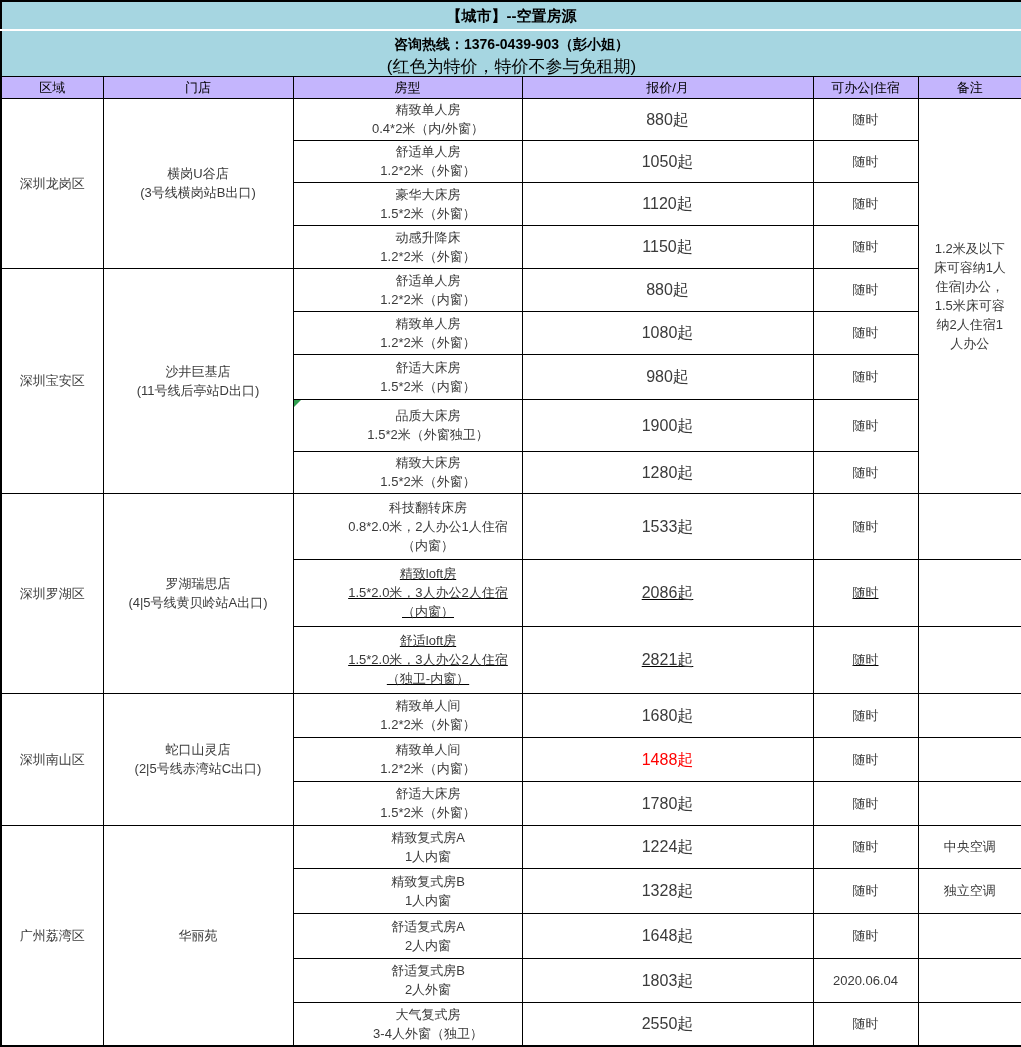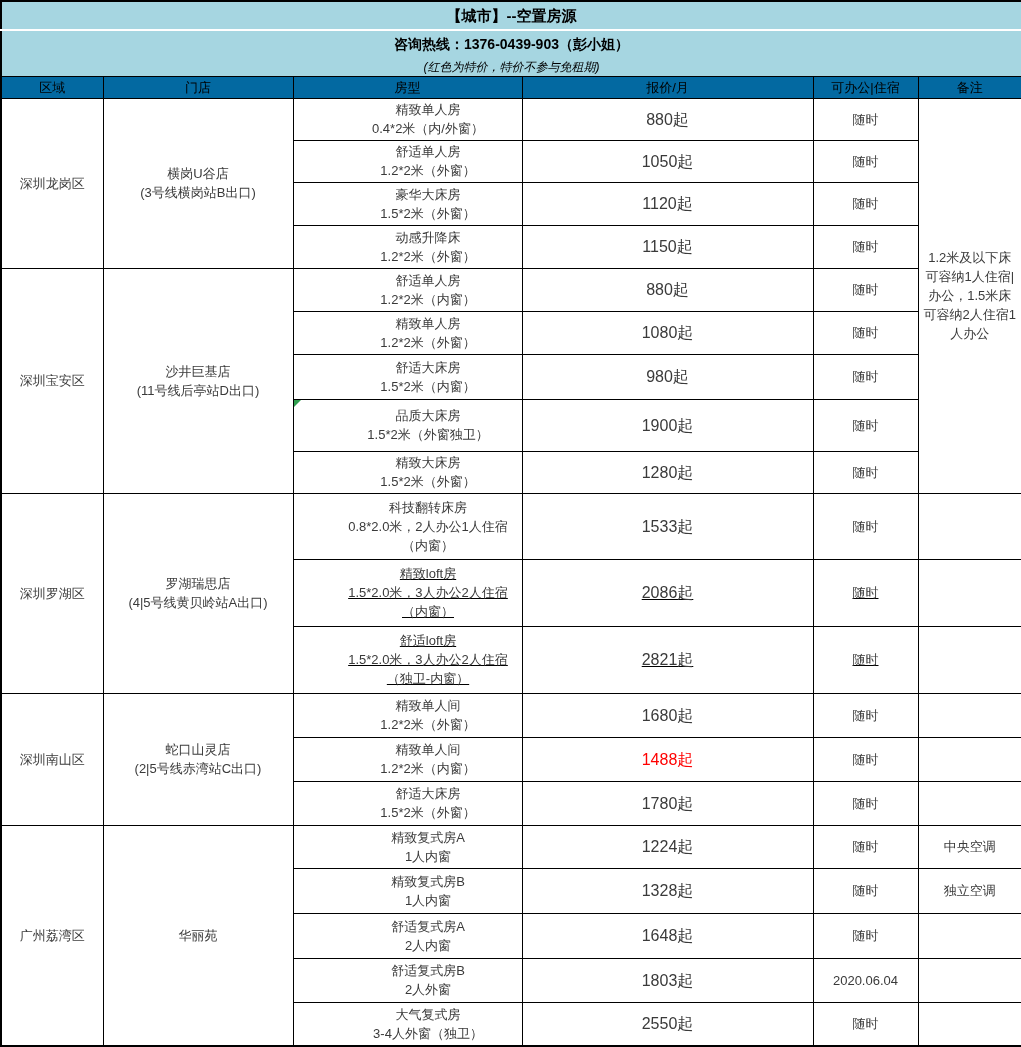--- a/index.html
+++ b/index.html
@@ -35,47 +35,46 @@
     font-weight: bold;
     border-bottom: 2px solid #ffffff;
   }
   td.hotline-cell {
     font-size: 14px;
     font-weight: bold;
     border-top: none;
     border-bottom: none;
   }
   td.note-cell {
-    font-size: 12px;
+    font-size: 17px;
     color: #ff0000;
     border-top: none;
     line-height: 14px;
-    font-style: italic;
   }
   tr.colhead td {
-    background: #0369a1;
+    background: #c4b5fd;
     color: #000;
     font-size: 13px;
   }
   .h29 { height: 29px; padding-left: 36px; }
   .h28 { height: 28px; }
   .h18 { height: 18px; }
   .h22 { height: 22px; }
   .h42 { height: 42px; }
   .h43 { height: 43px; }
   .h44 { height: 44px; }
   .h45 { height: 45px; }
   .h52 { height: 52px; }
   .h66 { height: 66px; }
   .h67 { height: 67px; text-decoration: underline; }
   td.type-cell { position: relative; padding-left: 44px; }
   .two-line span { display: block; }
   td.price-cell { font-size: 16px; text-align: center; }
   td.price-cell.special { color: #ff0000; }
-  td.remark-merged { line-height: 19px; padding: 2px 5px; }
+  td.remark-merged { line-height: 19px; padding: 2px 12px; }
   .comment-tri {
     position: absolute;
     top: 0; left: 0;
     width: 0; height: 0;
     border-top: 7px solid #2f9e4e;
     border-right: 7px solid transparent;
   }
 </style>
 </head>
 <body>

